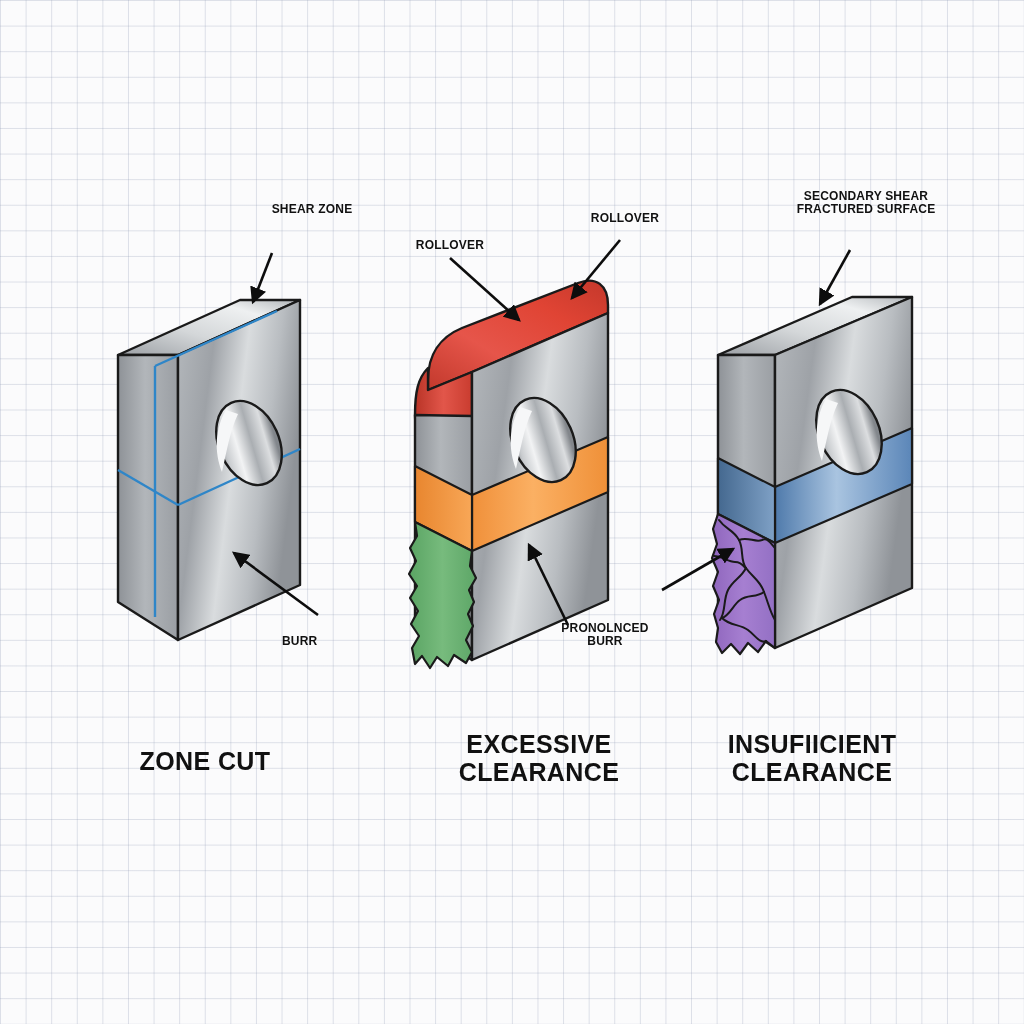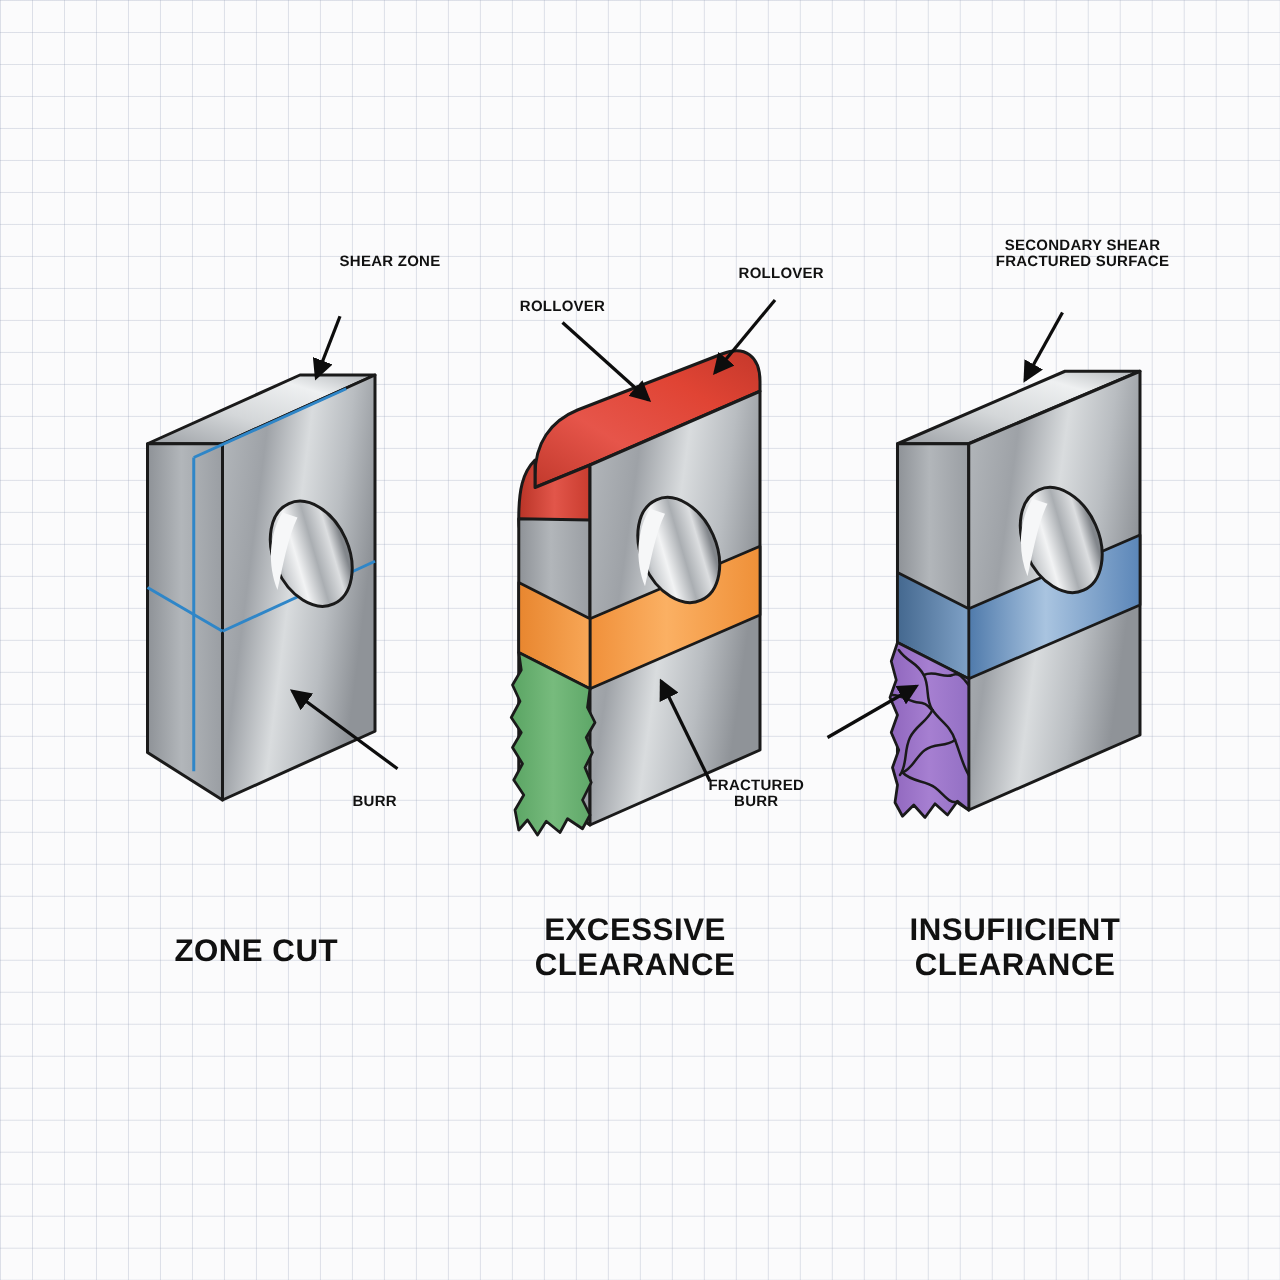--- a/index.html
+++ b/index.html
@@ -222,27 +222,27 @@
   </svg>
 
   <div class="lbl cap ctr" style="left:272px;top:203px;margin-left:40px;">SHEAR ZONE</div>
 
   <div class="lbl cap" style="left:282px;top:635px;">BURR</div>
 
   <div class="lbl cap ctr" style="left:450px;top:239px;">ROLLOVER</div>
 
   <div class="lbl cap ctr" style="left:625px;top:212px;">ROLLOVER</div>
 
-  <div class="lbl cap ctr" style="left:605px;top:622px;">FRACTURED
+  <div class="lbl cap ctr" style="left:605px;top:622px;">PRONOLNCED
 BURR</div>
 
   <div class="lbl cap ctr" style="left:866px;top:190px;">SECONDARY SHEAR
 FRACTURED SURFACE</div>
 
   <div class="lbl title ctr" style="left:205px;top:747px;">ZONE CUT</div>
 
-  <div class="lbl title ctr" style="left:508px;top:730px;">EXCESSIVE
+  <div class="lbl title ctr" style="left:539px;top:730px;">EXCESSIVE
 CLEARANCE</div>
 
   <div class="lbl title ctr" style="left:812px;top:730px;text-align:center;">INSUFIICIENT
 CLEARANCE</div>
 
 </div>
 
 </body></html>

